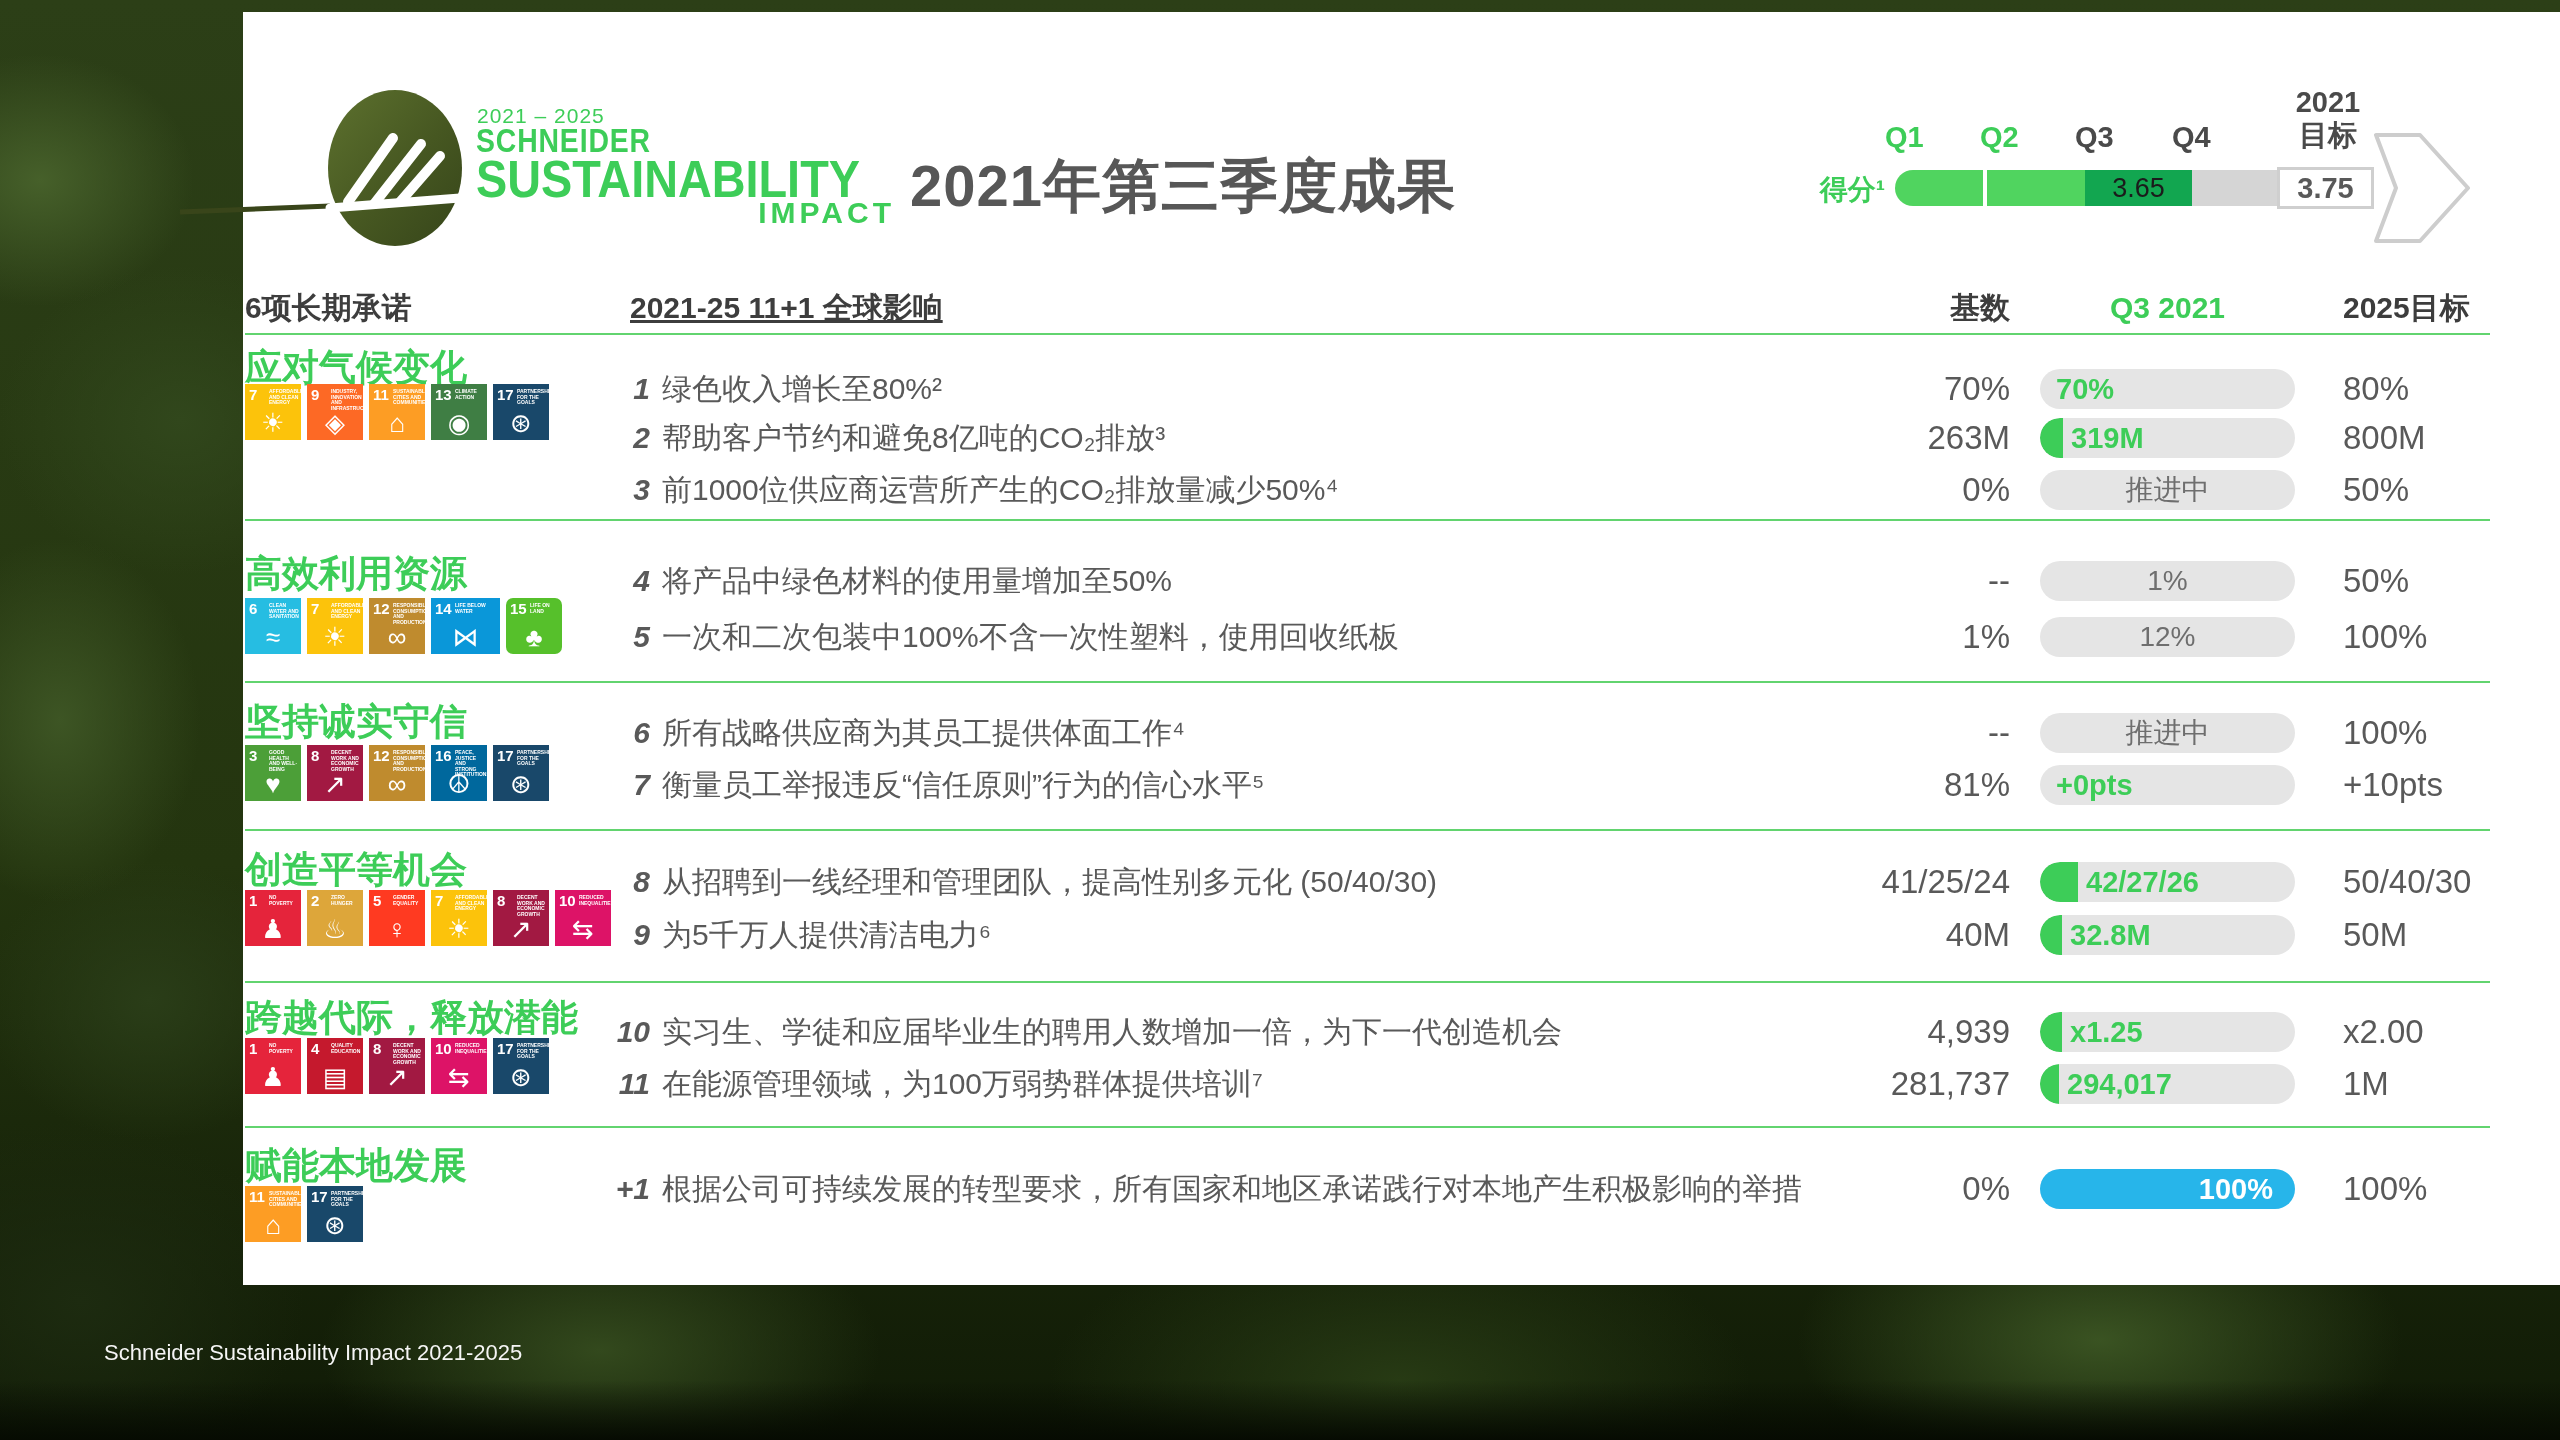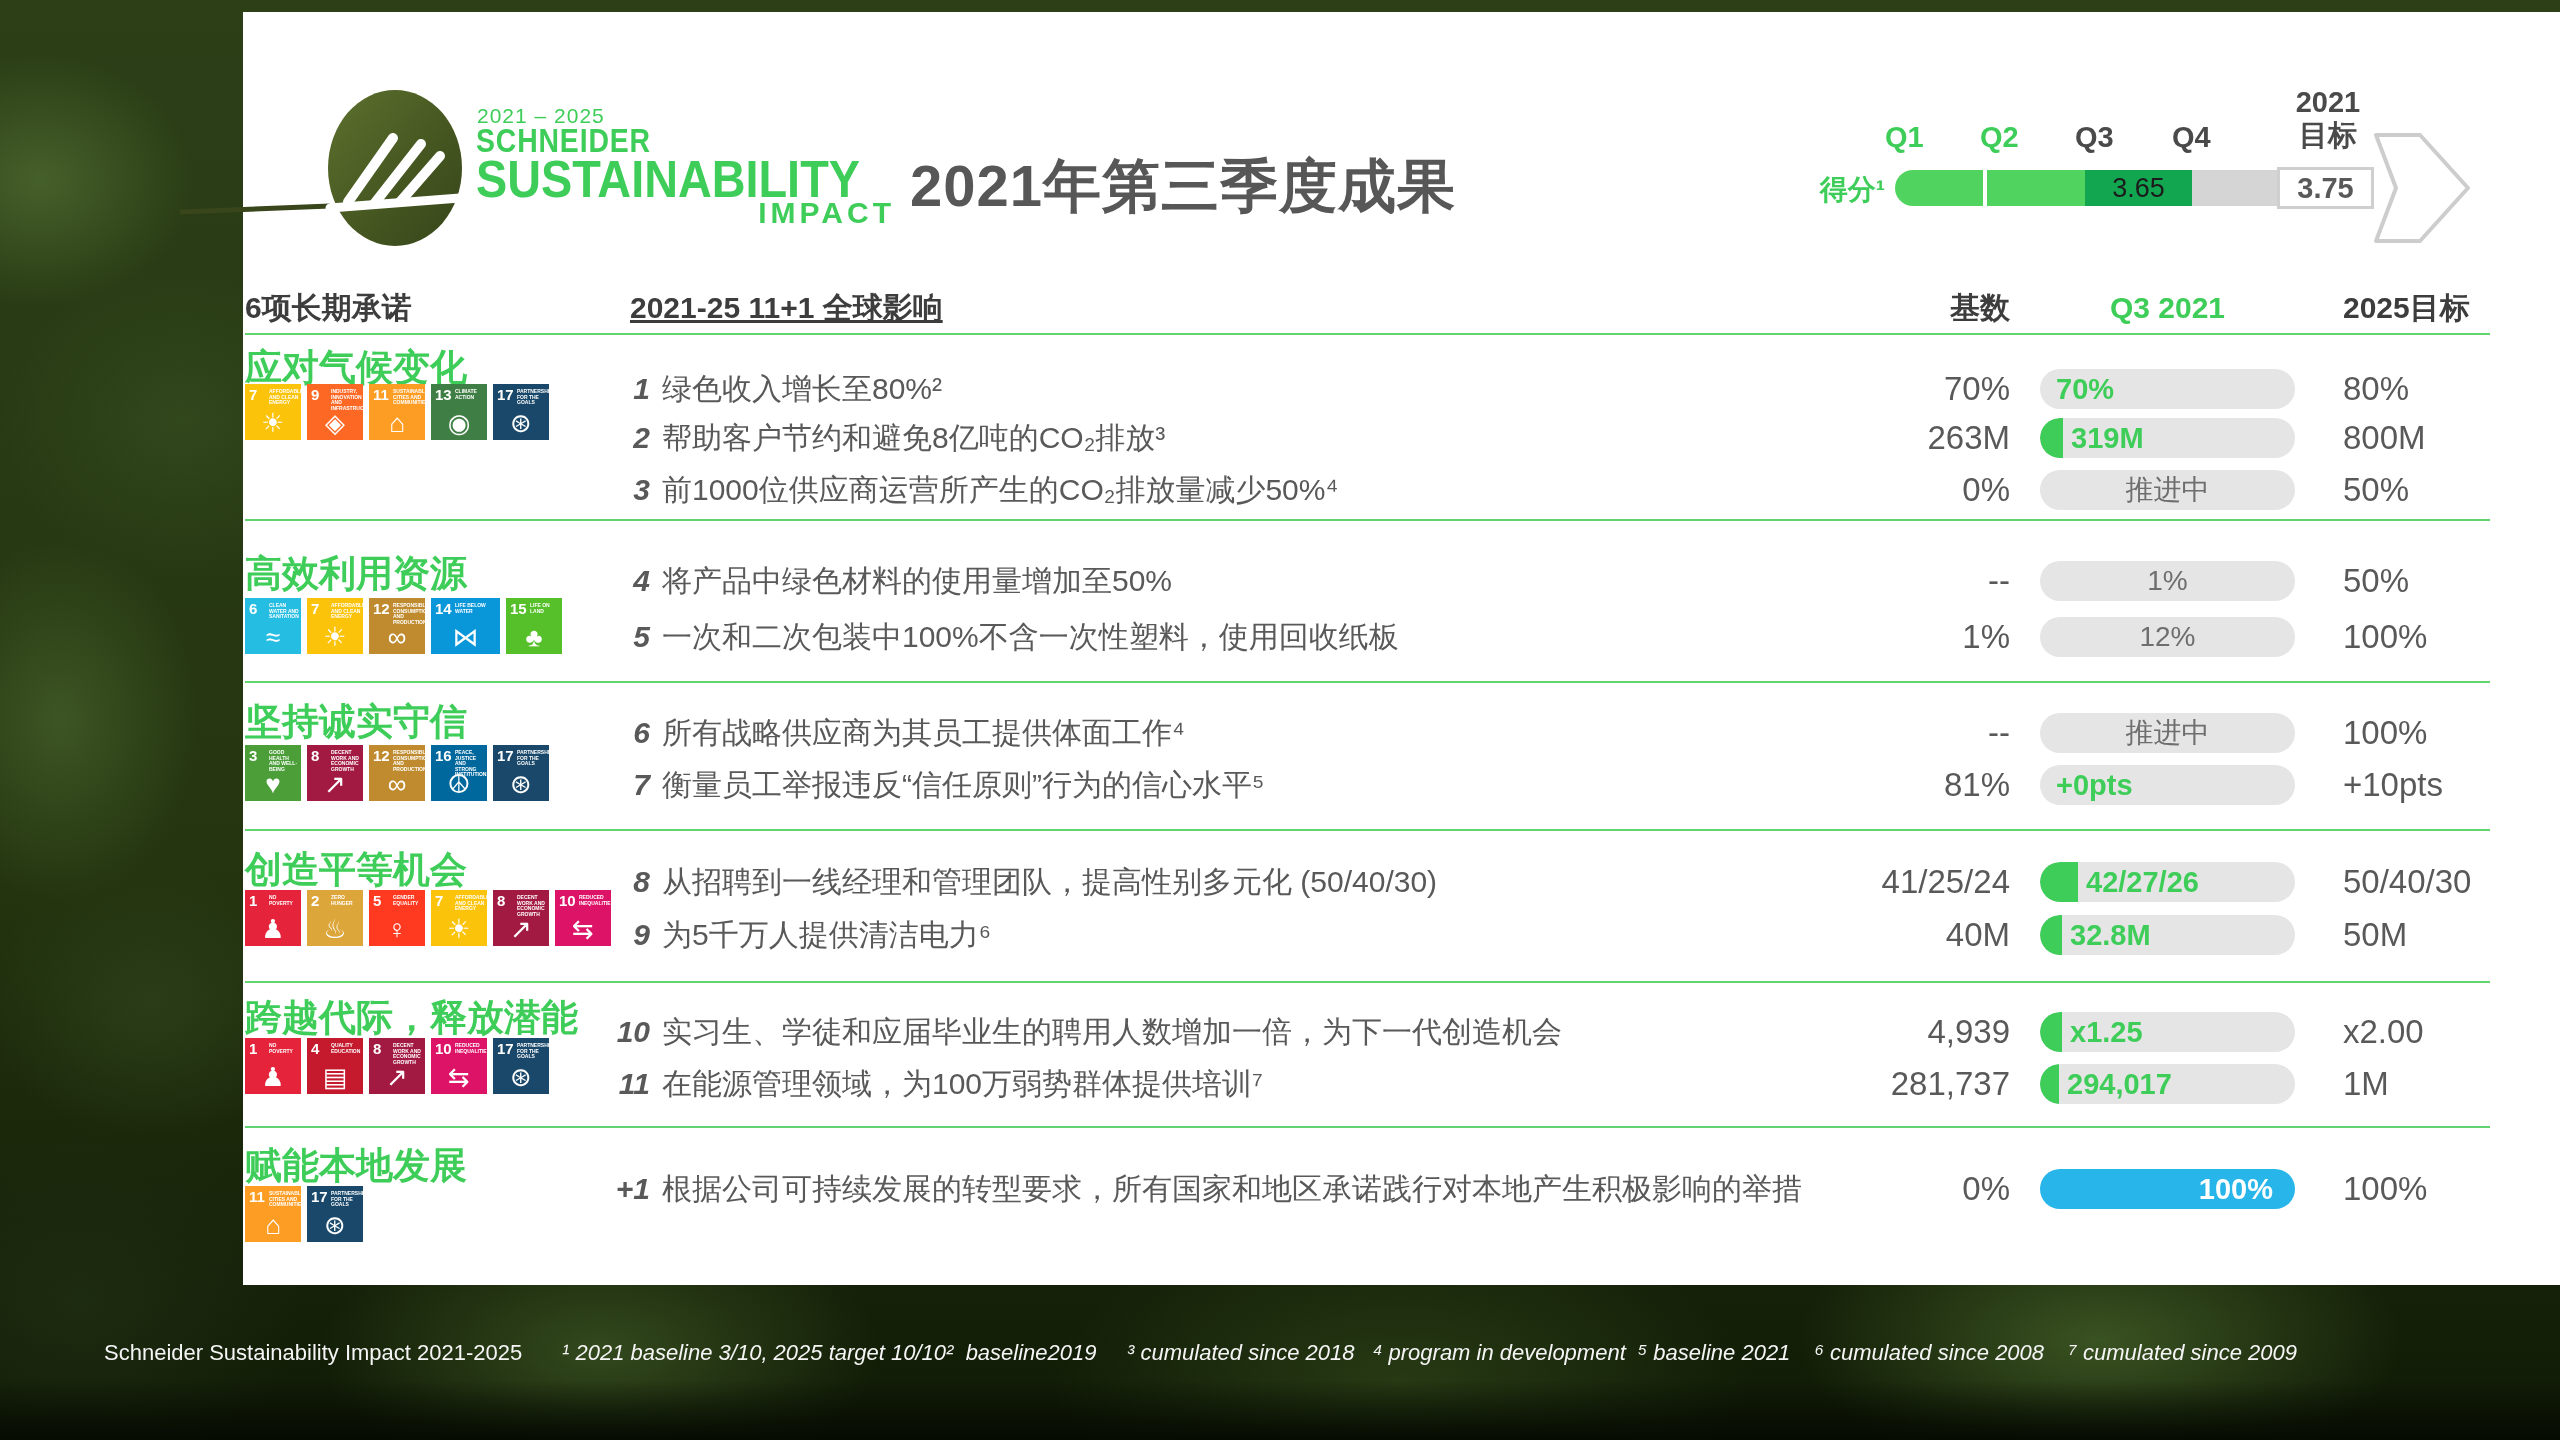--- a/index.html
+++ b/index.html
@@ -213,21 +213,21 @@
         <div class="sdg" style="background: rgb(191, 139, 46);">
           <div class="n">12</div>
           <div class="l">RESPONSIBLE CONSUMPTION AND PRODUCTION</div>
           <div class="g">∞</div>
         </div>
         <div class="sdg" style="background: rgb(10, 151, 217); padding-left: 13px;">
           <div class="n">14</div>
           <div class="l">LIFE BELOW WATER</div>
           <div class="g">⋈</div>
         </div>
-        <div class="sdg" style="background: rgb(86, 192, 43);">
+        <div class="sdg" style="background: rgb(86, 192, 43); border-radius: 7px;">
           <div class="n">15</div>
           <div class="l">LIFE ON LAND</div>
           <div class="g">♣</div>
         </div>
       </div>
       <div class="itm-num" style="top: 559px;">4</div>
       <div class="itm-text" style="top: 559px;">将产品中绿色材料的使用量增加至50%</div>
       <div class="base" style="top: 559px;">--</div>
       <div class="tgt" style="top: 559px;">50%</div>
       <div class="pill status" style="top: 561px;">
@@ -391,14 +391,13 @@
       <div class="itm-num" style="top: 1167px;">+1</div>
       <div class="itm-text" style="top: 1167px;">根据公司可持续发展的转型要求，所有国家和地区承诺践行对本地产生积极影响的举措</div>
       <div class="base" style="top: 1167px;">0%</div>
       <div class="tgt" style="top: 1167px;">100%</div>
       <div class="pill full" style="top: 1169px;">
         <div class="pv">100%</div>
       </div>
     </div>
 
   <div class="f-brand">Schneider Sustainability Impact 2021-2025</div>
-  <div class="f-notes">¹ 2021 baseline 3/10, 2025 target 10/10²  baseline2019     ³ cumulated since 2018   ⁴ program in development  ⁵ baseline 2021    ⁶ cumulated since 2008    ⁷ cumulated since 2009</div>
 </div>
 
 </body></html>

